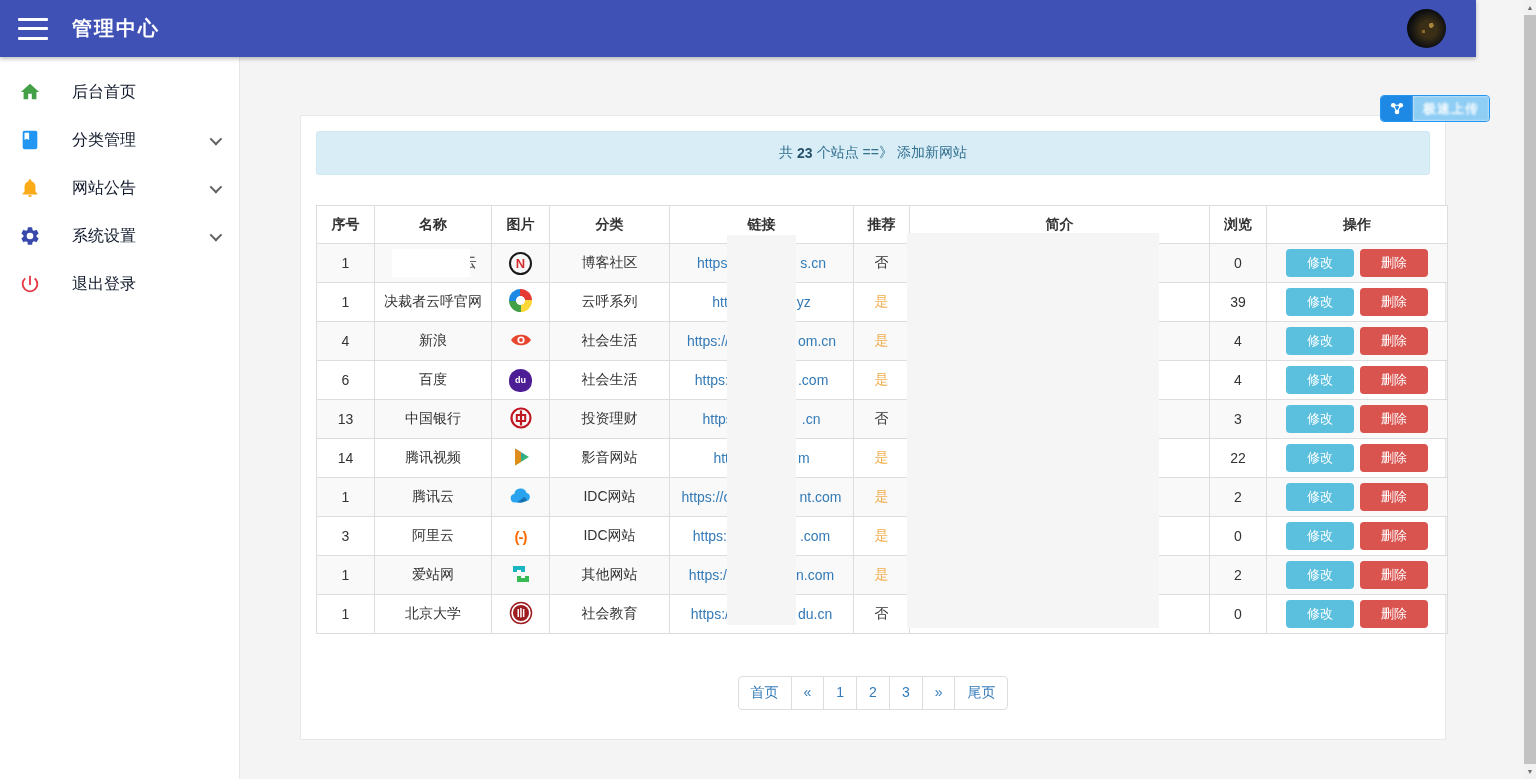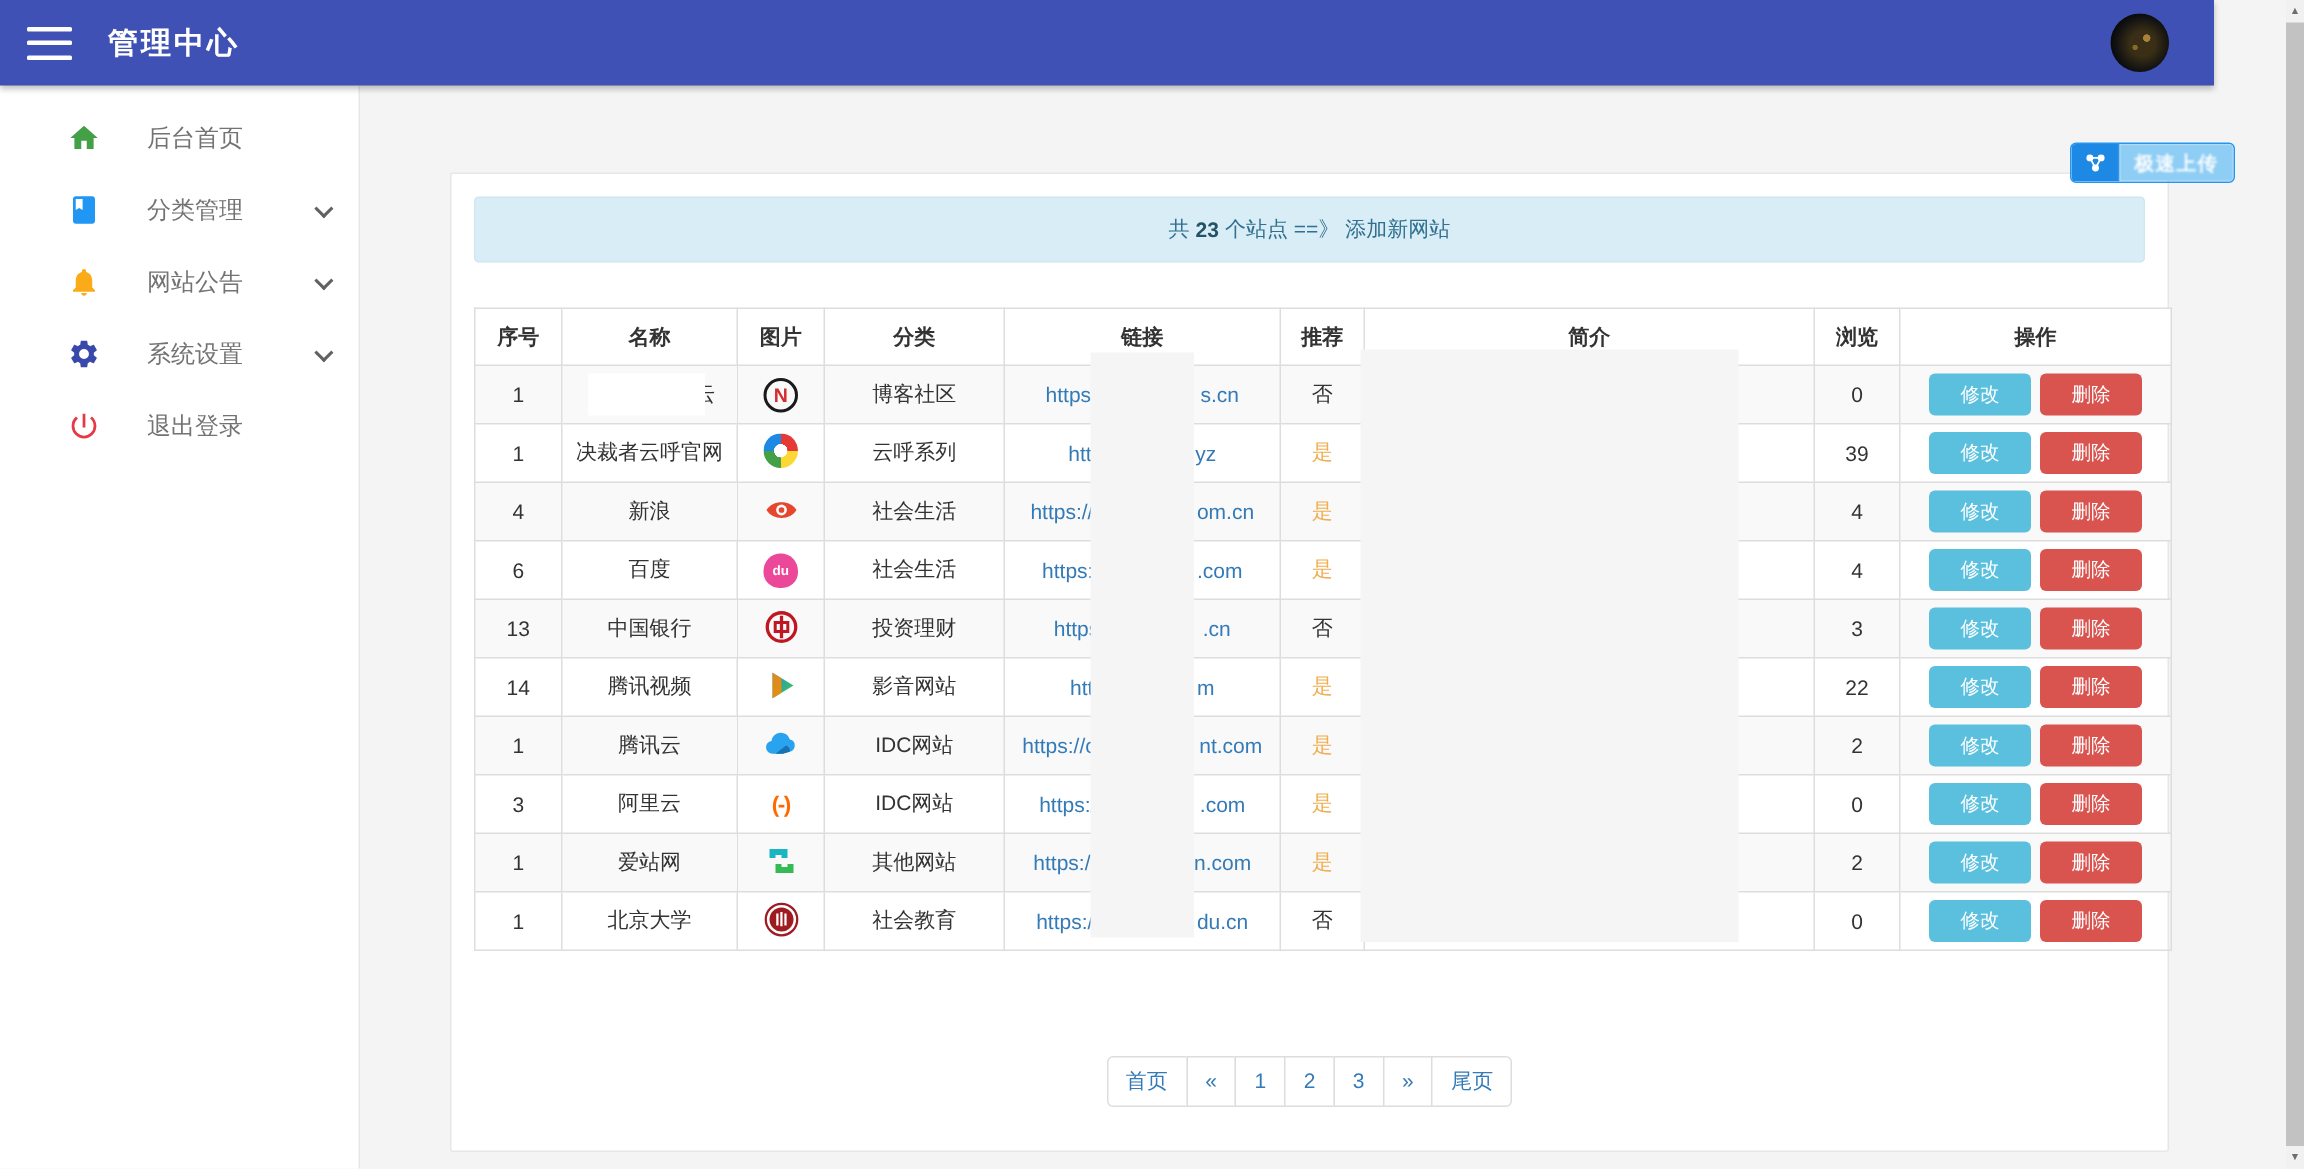--- a/index.html
+++ b/index.html
@@ -18,21 +18,21 @@
     background:
       radial-gradient(circle at 62% 42%, #a7833a 0 7%, transparent 8%),
       radial-gradient(circle at 42% 58%, #8a6a28 0 5%, transparent 6%),
       radial-gradient(circle at 55% 52%, #3a2f16 0 28%, #121212 60%, #000 85%);
     background-color:#0b0b0b; cursor:pointer; }
 
   
   .sidebar { position:absolute; left:0; top:57px; width:240px; bottom:0; background:#fff;
     border-right:1px solid #e7e7e7; z-index:10; padding-top:11px; }
   .side-item { height:48px; display:flex; align-items:center; padding:0 20px 0 18px;
-    cursor:pointer; color:#737373; font-size:16px;margin-left:26px; }
+    cursor:pointer; color:#0f172a; font-size:16px; }
   .side-item.active { background:#e9e9e9; }
   .side-item .s-icon { width:24px; height:24px; margin-right:30px; display:flex;
     align-items:center; justify-content:center; flex:none; }
   .side-item .s-label { flex:1; }
   .chev { width:9px; height:9px; border-right:2px solid #616161; border-bottom:2px solid #616161;
     transform:rotate(45deg) translateY(-2px); }
 
   
   .content { position:absolute; left:240px; top:57px; right:0; bottom:0; background:#f4f4f4; }
 
@@ -83,27 +83,27 @@
     background:#fff; z-index:2; }
 
   
   .si { display:inline-flex; align-items:center; justify-content:center; }
   .si-n { width:23px; height:23px; border:2px solid #1a1a1a; border-radius:50%;
     color:#d32f2f; font-weight:800; font-size:13px; }
   .si-ball { width:23px; height:23px; border-radius:50%;
     background:
       radial-gradient(circle at 50% 50%, #fff 0 27%, rgba(255,255,255,0) 28%),
       conic-gradient(#e53935 0 25%, #fdd835 25% 50%, #43a047 50% 75%, #1e88e5 75% 100%); }
-  .si-baidu { width:23px; height:23px; border-radius:50% 50% 46% 46%; background:#ec4899;
+  .si-baidu { width:23px; height:23px; border-radius:50% 50% 46% 46%; background:#4c1d95;
     color:#fff; font-size:9px; font-weight:700; }
   .si-ali { color:#ff6a00; font-weight:800; font-size:15px; letter-spacing:-1px; }
 
   
   .pager-row { display:flex; justify-content:center; margin-top:42px; }
-  .pager { display:inline-flex;margin-top:28px; }
+  .pager { display:inline-flex; }
   .pager a { border:1px solid #ddd; background:#fff; color:#337ab7; font-size:14px;
     padding:7px 12px; margin-left:-1px; text-decoration:none; cursor:pointer; min-width:20px;
     text-align:center; }
   .pager a:first-child { border-radius:4px 0 0 4px; margin-left:0; }
   .pager a:last-child { border-radius:0 4px 4px 0;text-align:center; }
 
   
   .scrollbar { position:absolute; right:0; top:0; width:12px; height:779px; background:#f1f1f1;
     z-index:50; }
   .sb-arrow { height:15px; display:flex; align-items:center; justify-content:center;

